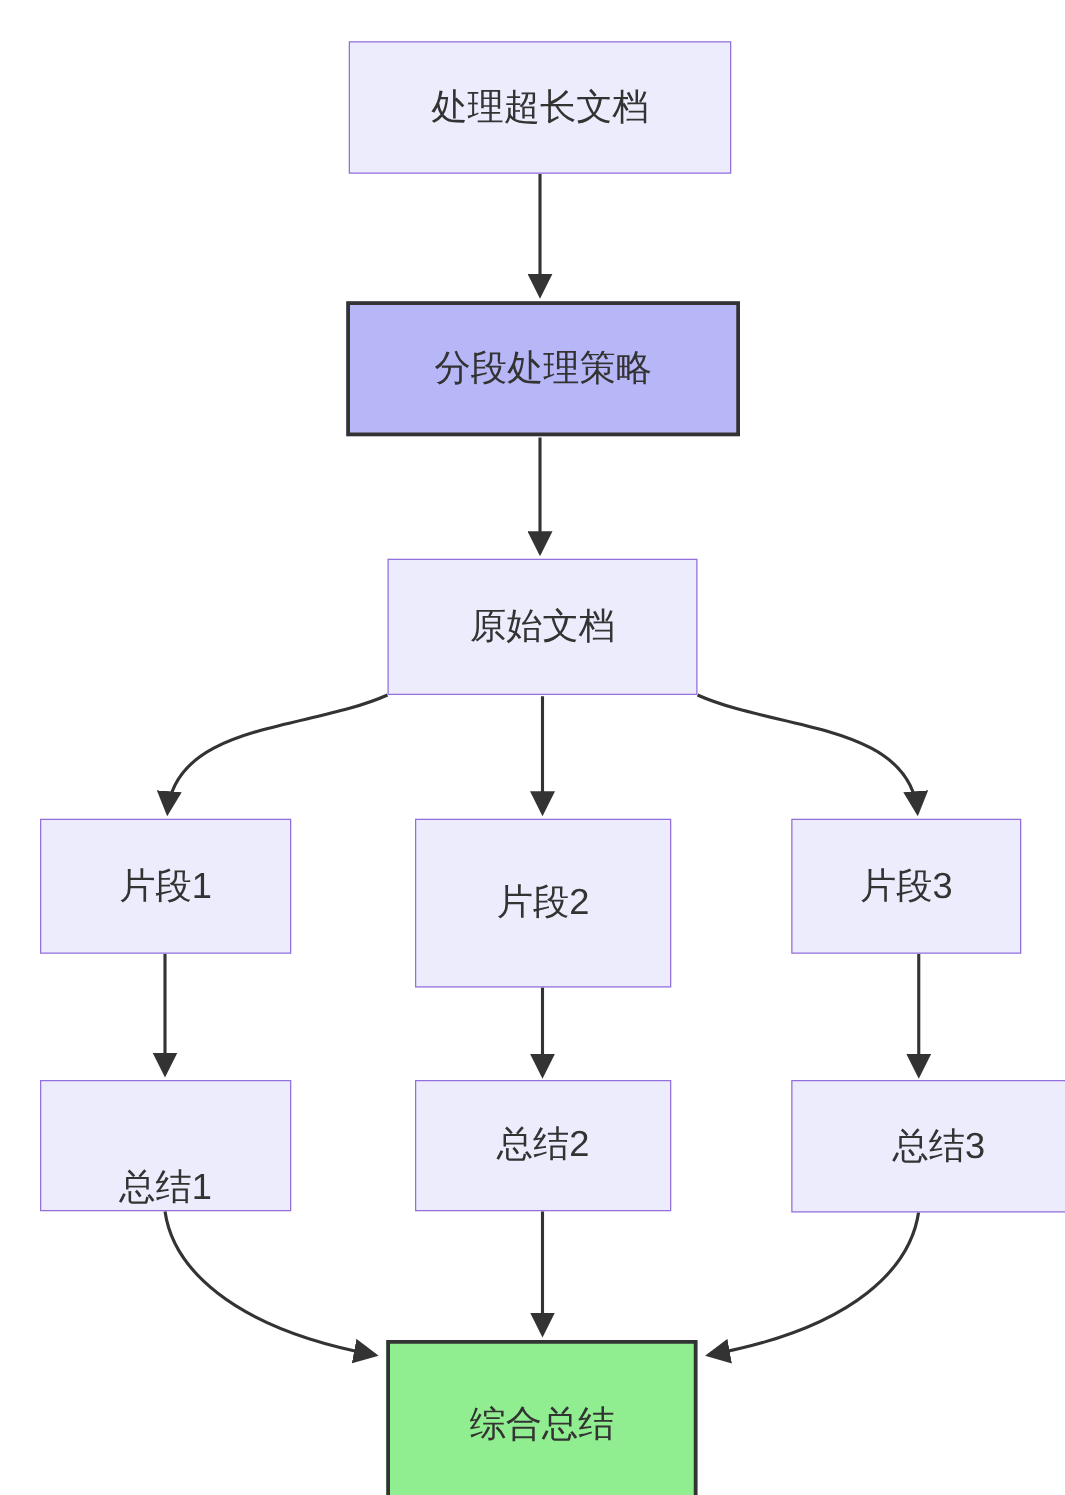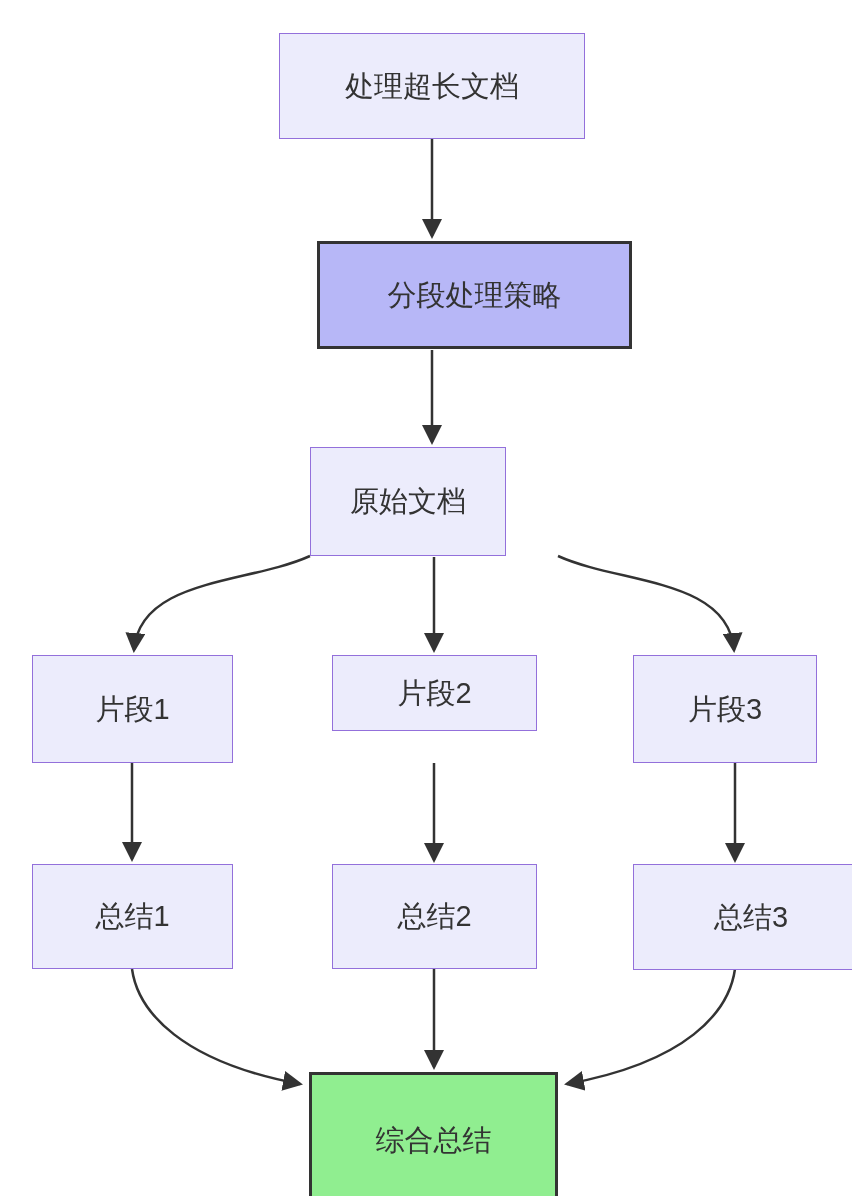--- a/index.html
+++ b/index.html
@@ -69,41 +69,41 @@
     <path class="edge" d="M735,763 L735,860" marker-end="url(#arrowhead)"></path>
     <path class="edge" d="M132,969 C138,1012 182,1062 300,1084" marker-end="url(#arrowhead)"></path>
     <path class="edge" d="M434,969 L434,1067" marker-end="url(#arrowhead)"></path>
     <path class="edge" d="M735,969 C729,1012 687,1062 567,1084" marker-end="url(#arrowhead)"></path>
   </svg>
 
   <div class="node" style="left:279px; top:33px; width:306px; height:106px;">
     <span>处理超长文档</span>
   </div>
 
-  <div class="node emphasis" style="left:277px; top:241px; width:315px; height:108px;margin-left:40px;">
+  <div class="node emphasis" style="left:277px; top:241px; width:315px; height:108px;">
     <span>分段处理策略</span>
   </div>
 
-  <div class="node" style="left:310px; top:447px; width:196px; height:109px;">
+  <div class="node" style="left:310px; top:447px; width:248px; height:109px;">
     <span>原始文档</span>
   </div>
 
   <div class="node" style="left:32px; top:655px; width:201px; height:108px;">
     <span>片段1</span>
   </div>
 
-  <div class="node" style="left:332px; top:655px; width:205px; height:76px;">
+  <div class="node" style="left:332px; top:655px; width:205px; height:135px;">
     <span>片段2</span>
   </div>
 
   <div class="node" style="left:633px; top:655px; width:184px; height:108px;">
     <span>片段3</span>
   </div>
 
-  <div class="node" style="left:32px; top:864px; width:201px; height:105px;">
+  <div class="node" style="left:32px; top:864px; width:201px; height:105px;align-items:flex-end;">
     <span>总结1</span>
   </div>
 
   <div class="node" style="left:332px; top:864px; width:205px; height:105px;">
     <span>总结2</span>
   </div>
 
   <div class="node" style="left:633px; top:864px; width:236px; height:106px;">
     <span>总结3</span>
   </div>

